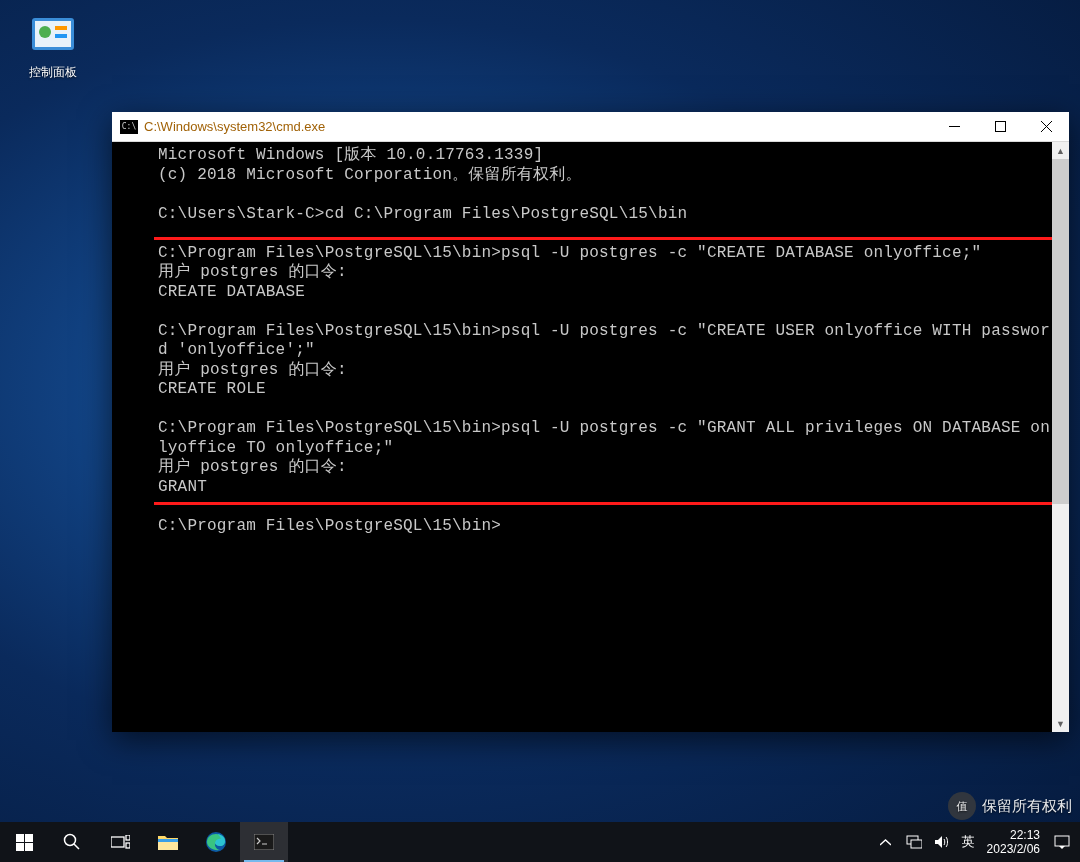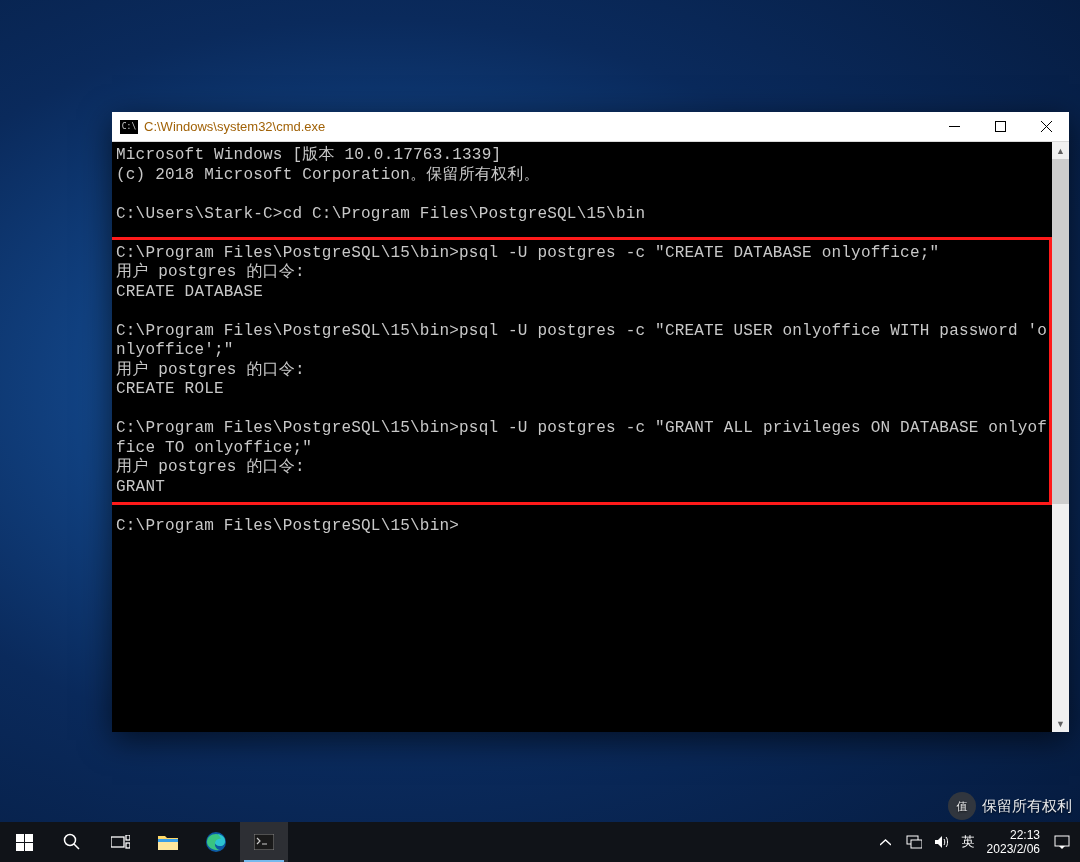--- a/index.html
+++ b/index.html
@@ -29,21 +29,21 @@
   }
   .titlebar .icon { width: 18px; height: 14px; margin: 0 6px 0 8px; background: #000; display: flex; align-items: center; justify-content: center; color:#ccc; font-size:8px; font-family:monospace;}
   .titlebar .title { flex: 0 0 auto; font-size: 13px; color: #a16207; }
   .titlebar .spacer { flex: 1; }
   .win-btn { width: 46px; height: 30px; display: flex; align-items: center; justify-content: center; }
   .win-btn svg { width: 11px; height: 11px; }
   .cmd-body {
     flex: 1; background: #000; position: relative; overflow: hidden;
   }
   .cmd-scroll-area {
-    position:absolute; inset:0 17px 0 0; overflow:hidden;
+    position:absolute; inset:0 17px 0 0; overflow:hidden;margin-left:42px;
   }
   .cmd-text {
     padding: 4px 2px 4px 4px; color: #c8c8c8;
     font-family: "NSimSun","SimSun","Courier New", monospace;
     font-size: 16px; line-height: 19.5px; white-space: pre-wrap; word-break: break-all;
     letter-spacing: 0.2px;
   }
   .highlight-box {
     position: absolute; border: 3px solid #ff1a1a; pointer-events: none;
     left: -6px; top: 95px; width: 946px; height: 268px;
@@ -74,20 +74,32 @@
     font-size: 15px; text-shadow: 0 1px 2px rgba(0,0,0,.7);
   }
   .watermark .badge{width:28px;height:28px;border-radius:50%;background:rgba(60,60,60,.8);display:flex;align-items:center;justify-content:center;font-size:11px;}
 </style>
 </head>
 <body>
 
 <div class="desktop">
 
   <div class="desktop-icons">
+    <div class="d-icon">
+      <div class="glyph ctrl-panel">
+        <svg viewBox="0 0 44 40">
+            <rect x="1" y="4" width="42" height="32" rx="3" fill="#3a8dd8"></rect>
+            <rect x="4" y="7" width="36" height="26" fill="#e8f2fa"></rect>
+            <circle cx="14" cy="18" r="6" fill="#4caf50"></circle>
+            <rect x="24" y="12" width="12" height="4" fill="#ff9800"></rect>
+            <rect x="24" y="20" width="12" height="4" fill="#2196f3"></rect>
+          </svg>
+      </div>
+      <div class="label">控制面板</div>
+    </div>
   </div>
 
   <div class="cmd-window">
     <div class="titlebar">
       <div class="icon">C:\</div>
       <div class="title">C:\Windows\system32\cmd.exe</div>
       <div class="spacer"></div>
       <div class="win-btn">
         <svg viewBox="0 0 11 11">
             <path d="M0 5.5h11" stroke="#000" stroke-width="1"></path>

